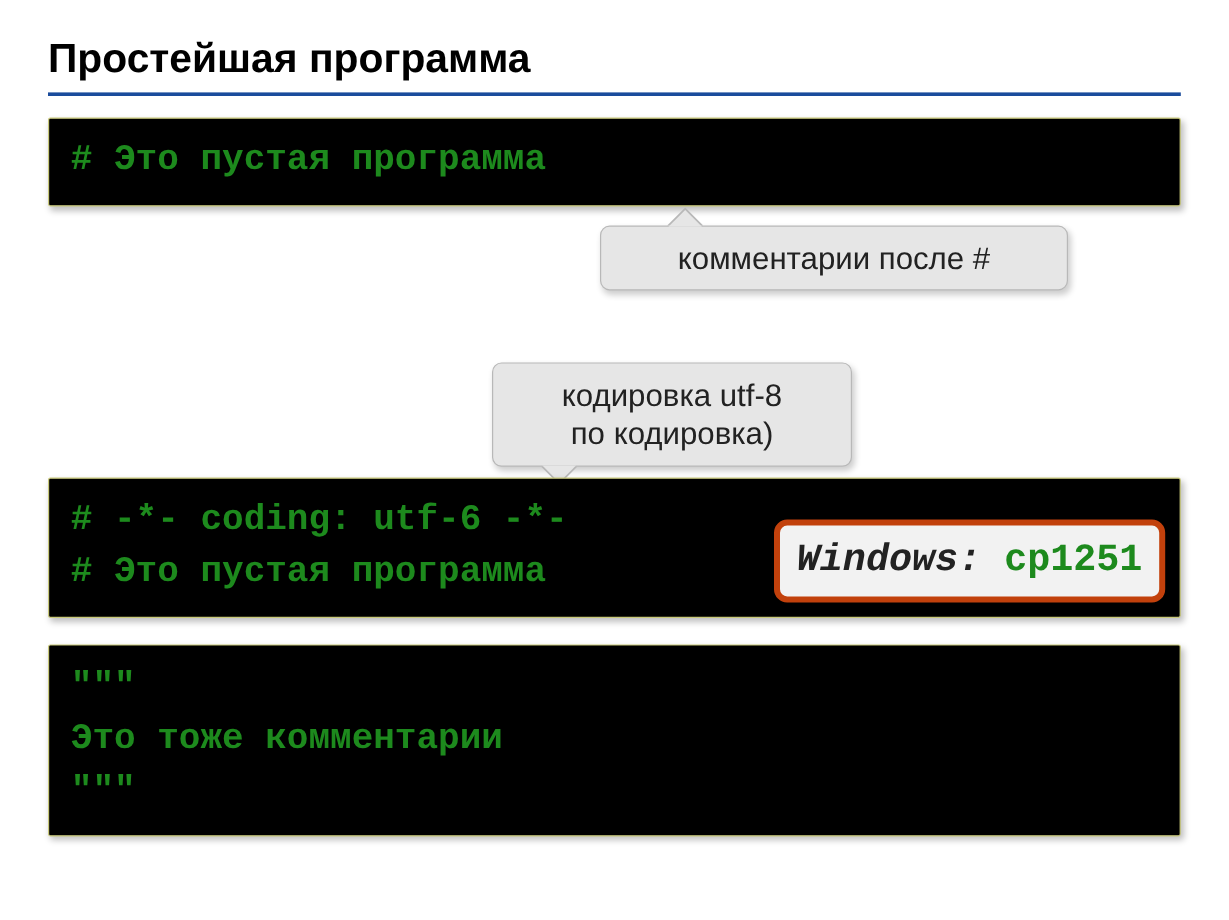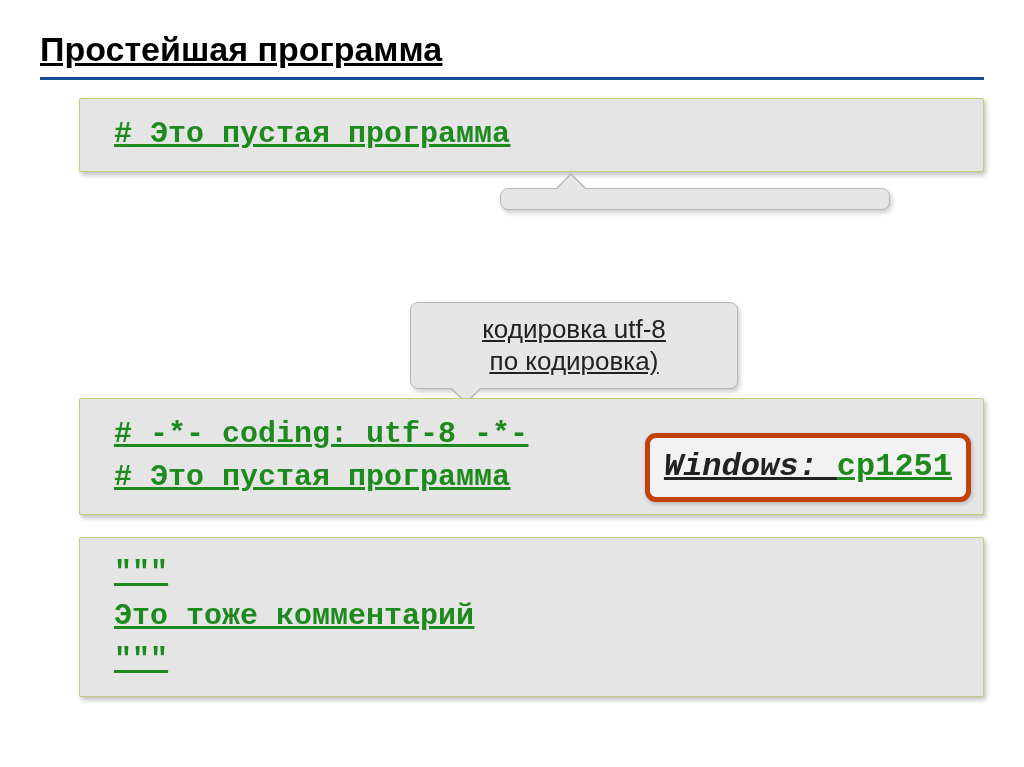--- a/index.html
+++ b/index.html
@@ -1,45 +1,44 @@
 <!DOCTYPE html>
 <html><head>
 <meta charset="utf-8">
 <style>
-  * { box-sizing: border-box; margin: 0; padding: 0; text-decoration: underline; }
+  * { box-sizing: border-box; margin: 0; padding: 0; }
   body {
     font-family: Arial, Helvetica, sans-serif;
     background: #ffffff;
     width: 1024px;
     height: 767px;
     padding: 30px 40px;
     overflow: hidden;
   }
   .title {
     font-size: 34px;
     font-weight: bold;
     color: #000;
     border-bottom: 3px solid #1a4c9c;
     padding-bottom: 8px;
     margin-bottom: 18px;
   }
   .code-box {
-    background: #e5e5e5;
+    background: #000000;
     border: 1px solid #c9c97a;
     box-shadow: 2px 3px 5px rgba(0,0,0,0.25);
-    padding: 14px 34px;
+    padding: 14px 18px;
     border-radius: 2px;
     font-family: "Courier New", Courier, monospace;
     font-size: 30px;
     font-weight: bold;
     color: #1d8a1d;
     line-height: 1.45;
     position: relative;
     margin-bottom: 22px;
-    margin-left: 39px;
   }
   .code-box .line { white-space: pre; }
   .stage {
     position: relative;
   }
   .callout {
     position: absolute;
     background: #e6e6e6;
     border: 1px solid #b8b8b8;
     border-radius: 8px;
@@ -108,39 +107,40 @@
 
   <div class="code-box">
     <div class="line"># Это пустая программа</div>
   </div>
 
   <div class="gap-block">
 
     <div class="callout" style="left:460px; top:-6px; width:390px;">
       <span class="tail tail-up-border" style="left:55px;"></span>
       <span class="tail tail-up" style="left:56px;"></span>
+      <div>комментарии после #</div>
     </div>
 
-    <div class="callout" style="left:370px; top:108px; width:328px;">
+    <div class="callout" style="left:370px; top:108px; width:300px;">
       <span class="tail tail-down-border" style="left:40px;"></span>
       <span class="tail tail-down" style="left:41px;"></span>
       <div>кодировка utf-8</div>
       <div>по кодировка)</div>
     </div>
 
   </div>
 
   <div class="code-box" style="margin-top:4px;">
-    <div class="line"># -*- coding: utf-8 -*-</div>
+    <div class="line"># -*- coding: utf-6 -*-</div>
     <div class="line"># Это пустая программа</div>
 
     <div class="label-box" style="right:12px; bottom:12px;">
       <span>Windows: </span><span class="mono">cp1251</span>
     </div>
   </div>
 
   <div class="code-box">
     <div class="line">"""</div>
-    <div class="line">Это тоже комментарий</div>
+    <div class="line">Это тоже комментарии</div>
     <div class="line">"""</div>
   </div>
 
 </div>
 
 </body></html>

